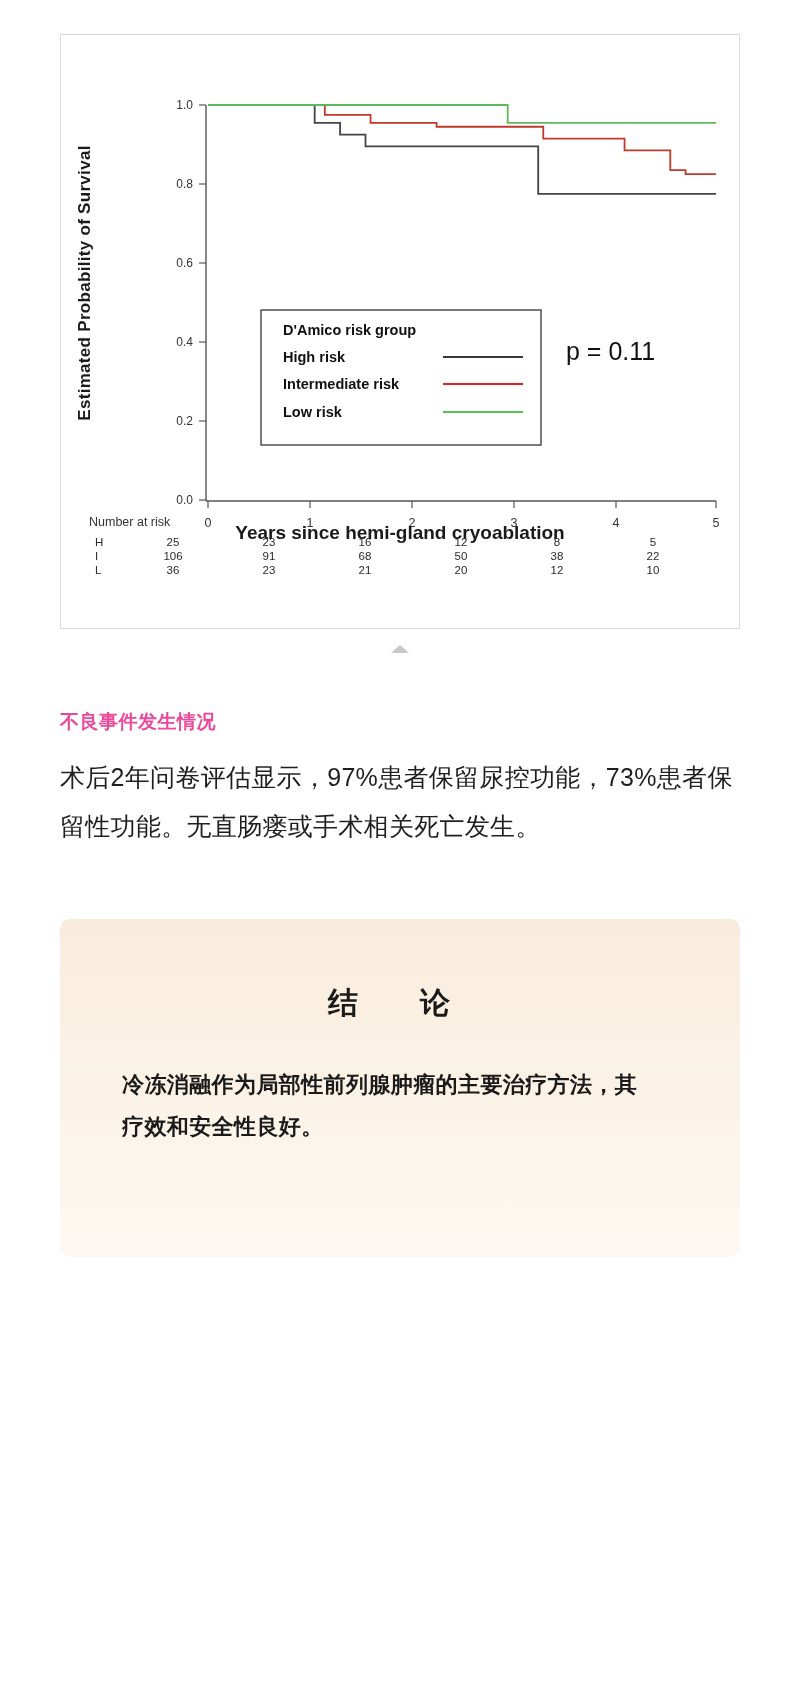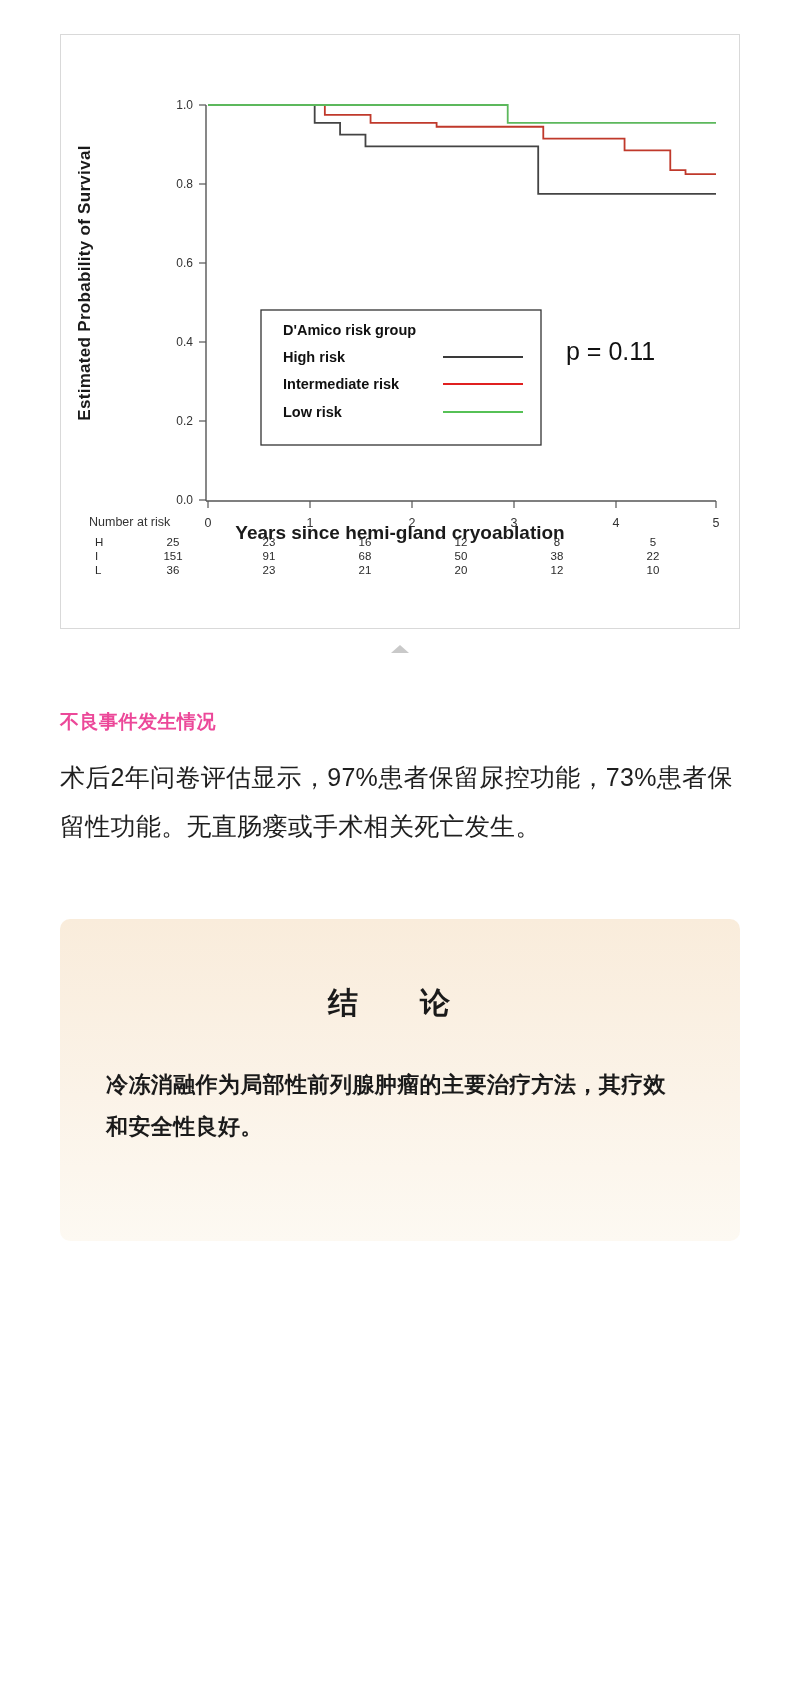--- a/index.html
+++ b/index.html
@@ -134,21 +134,21 @@
     font-weight: bold;
     letter-spacing: 16px;
     margin: 0 0 40px 0;
     color: #1a1a1a;
     text-indent: 16px;
   }
   .conclusion p {
     font-size: 22px;
     font-weight: bold;
     line-height: 1.95;
-    margin: 0;
+    margin: 16px;
     color: #1a1a1a;
     letter-spacing: 0.4px;
   }
 </style>
 </head>
 <body>
 
 <div class="page">
 
   <div class="figure-wrap">
@@ -226,21 +226,21 @@
                 <td class="lbl">H</td>
                 <td class="num">25</td>
                 <td class="num">23</td>
                 <td class="num">16</td>
                 <td class="num">12</td>
                 <td class="num">8</td>
                 <td class="num">5</td>
               </tr>
               <tr>
                 <td class="lbl">I</td>
-                <td class="num">151</td>
+                <td class="num">106</td>
                 <td class="num">91</td>
                 <td class="num">68</td>
                 <td class="num">50</td>
                 <td class="num">38</td>
                 <td class="num">22</td>
               </tr>
               <tr>
                 <td class="lbl">L</td>
                 <td class="num">36</td>
                 <td class="num">23</td>

